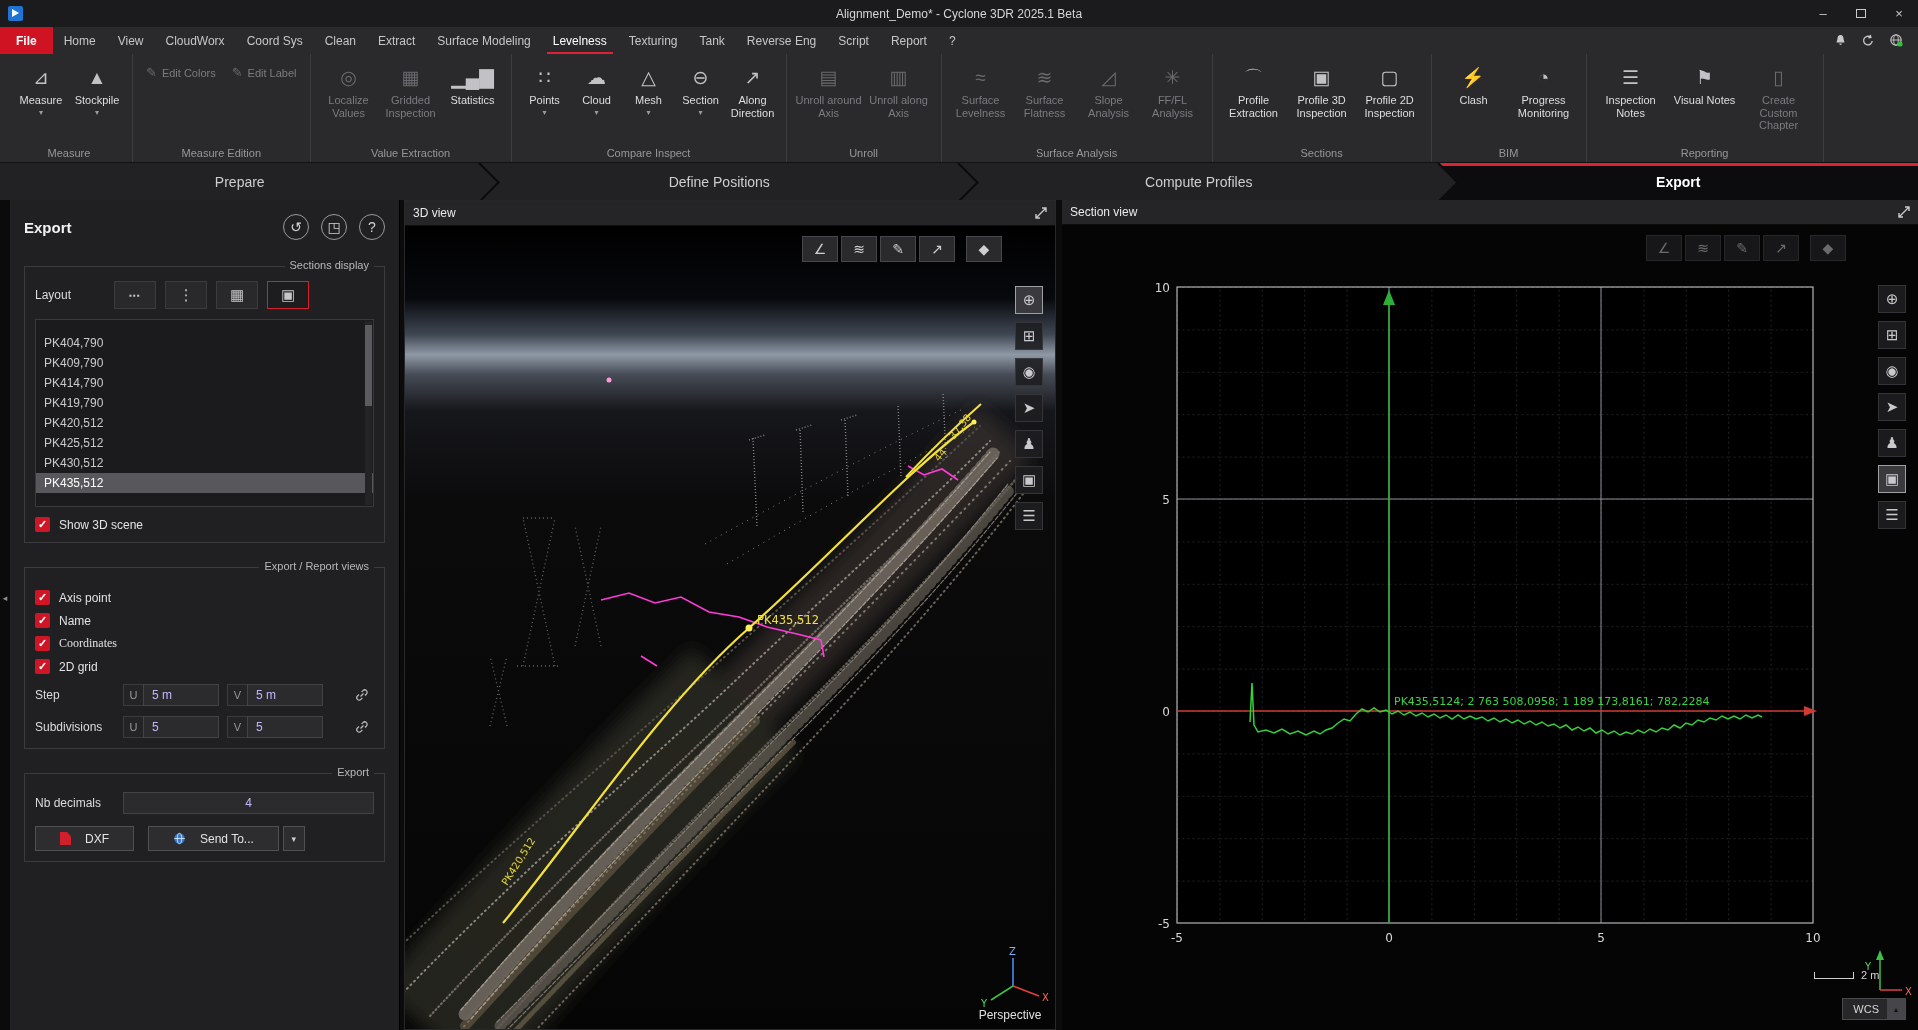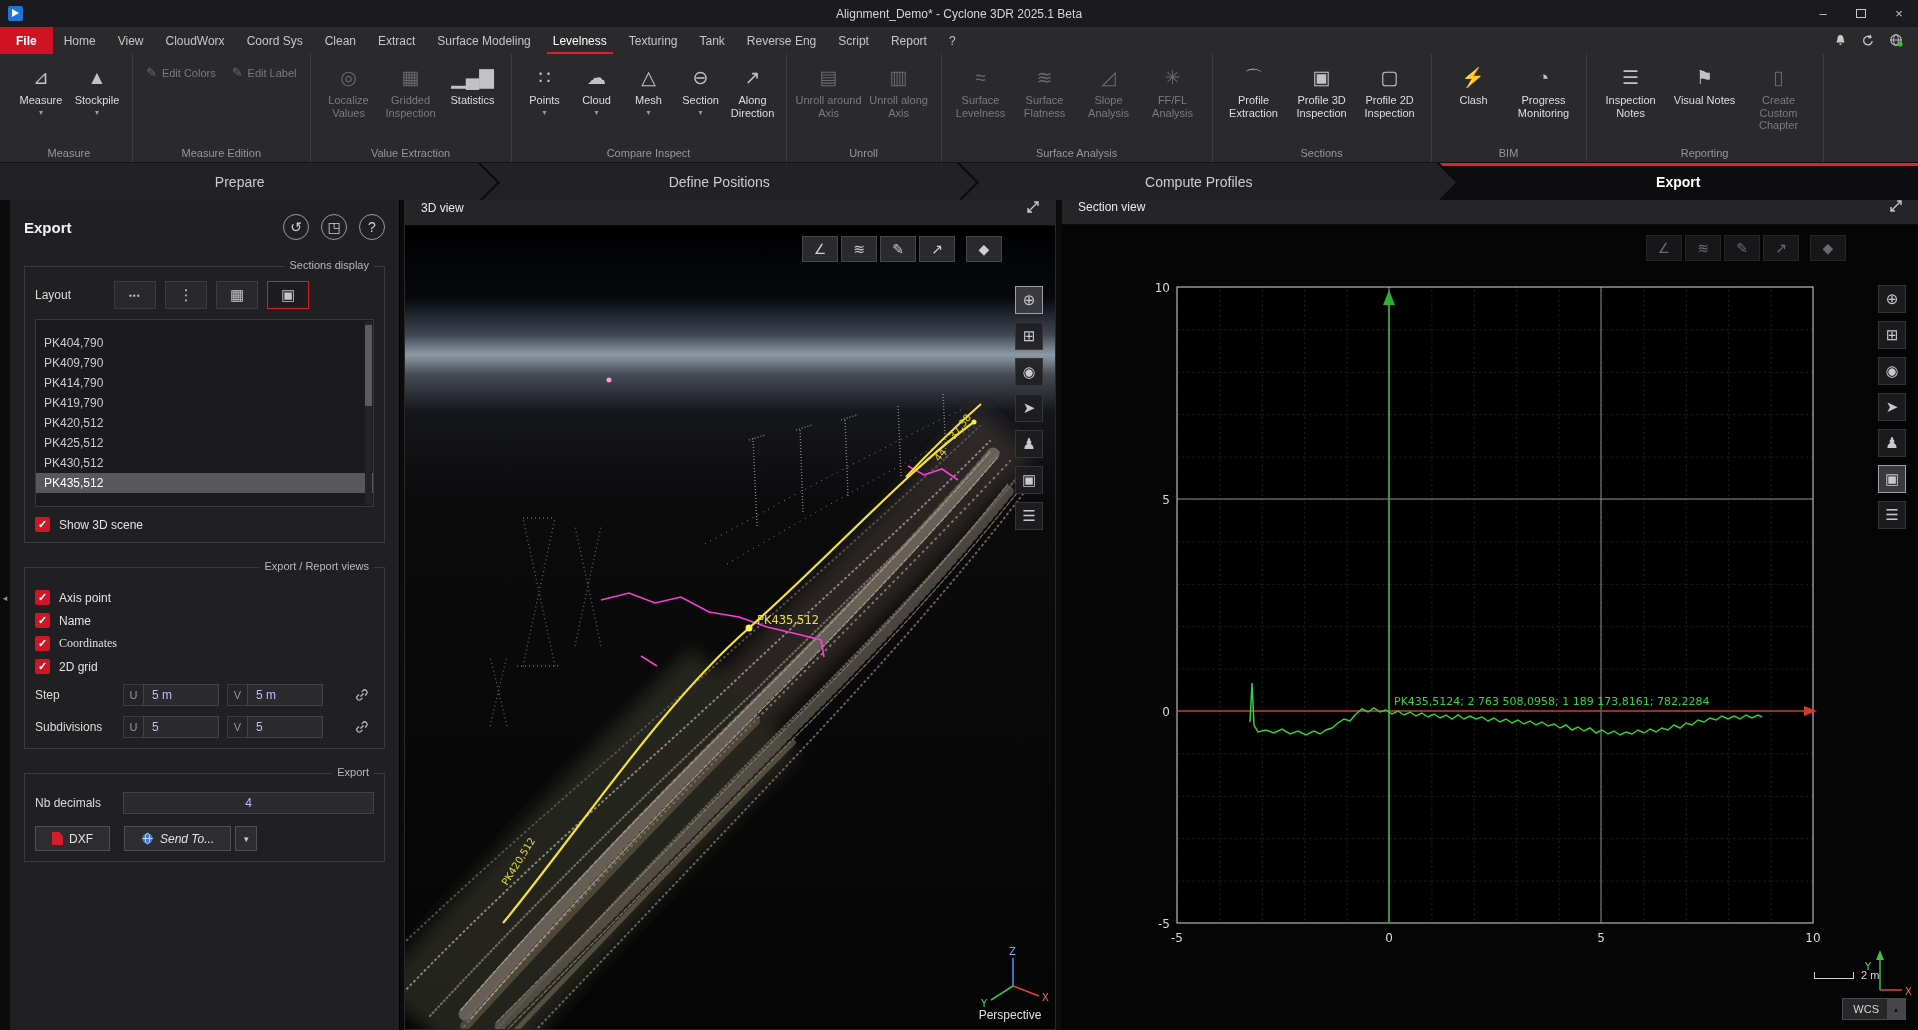--- a/index.html
+++ b/index.html
@@ -90,31 +90,31 @@
   .uv{width:20px;height:22px;background:#242427;border:1px solid #3c3c3f;border-right:none;color:#9a9a9e;font-size:11px;display:flex;align-items:center;justify-content:center;flex:none;}
   .field{width:76px;height:22px;background:#2b2b2e;border:1px solid #434347;color:#c4b5fd;font-size:12px;padding:0 8px;font-family:"Liberation Sans",sans-serif;}
   .field.center{text-align:center;}
   .gap8{width:8px;flex:none;}
   .link-btn{margin-left:auto;width:24px;height:22px;display:flex;align-items:center;justify-content:center;}
 
   .nb-row{display:flex;align-items:center;margin-top:4px;}
   .nb-row .lbl{font-size:12px;color:#dcdcdc;width:88px;flex:none;}
   .nb-row .field{flex:1;}
   .btn-row{display:flex;align-items:center;margin-top:12px;gap:10px;}
-  .btn{height:25px;background:#2d2d30;border:1px solid #505054;color:#e2e2e4;font-size:12px;display:inline-flex;align-items:center;gap:6px;padding:0 16px;cursor:default;}
+  .btn{height:25px;background:#2d2d30;border:1px solid #505054;color:#e2e2e4;font-size:12px;display:inline-flex;align-items:center;gap:14px;padding:0 24px;cursor:default;}
   .doc-icon{width:11px;height:13px;background:#d21f2c;clip-path:polygon(0 0,65% 0,100% 35%,100% 100%,0 100%);}
   .caret-btn{width:22px;height:25px;background:#2d2d30;border:1px solid #505054;color:#cfcfcf;font-size:9px;display:flex;align-items:center;justify-content:center;margin-left:-6px;}
   .caret-btn::after{content:"\25BE";}
   .panel-footer{position:absolute;left:14px;right:14px;bottom:10px;display:flex;align-items:center;}
   .btn.prev{width:92px;justify-content:center;}
   .icon-btn{margin-left:auto;width:36px;height:25px;background:#2d2d30;border:1px solid #505054;display:flex;align-items:center;justify-content:center;}
 
   
   .view3d{position:absolute;left:404px;top:200px;width:652px;bottom:0;background:#000;border:1px solid #28282b;}
-  .vheader{height:25px;background:#252528;border-bottom:1px solid #0c0c0d;display:flex;padding:0 16px;}
+  .vheader{height:25px;background:#252528;border-bottom:1px solid #0c0c0d;display:flex;align-items:center;padding:0 8px;}
   .vtitle{font-size:12px;color:#eaeaec;}
   .vexpand{margin-left:auto;display:flex;}
   .vbody{position:absolute;left:0;top:25px;right:0;bottom:0;overflow:hidden;}
   .scene-svg{position:absolute;left:0;top:0;}
   .vtoolbar{position:absolute;display:flex;gap:3px;}
   .vtool{width:36px;height:26px;background:rgba(46,46,49,.92);border:1px solid #47474b;color:#cfcfd3;display:flex;align-items:center;justify-content:center;font-size:14px;}
   .vtoolbar .vtool:last-child{margin-left:8px;}
   .vtoolbar.faded{opacity:.5;}
   .navcol{position:absolute;right:12px;top:60px;display:flex;flex-direction:column;gap:8px;}
   .navbtn{width:28px;height:28px;background:rgba(30,30,33,.9);border:1px solid rgba(70,70,74,.6);color:#c9c9cd;display:flex;align-items:center;justify-content:center;font-size:15px;}
@@ -480,21 +480,21 @@
       <span class="group-label">Export</span>
       <div class="nb-row">
         <span class="lbl">Nb decimals</span>
         <input class="field center" value="4" style="">
       </div>
       <div class="btn-row">
         <button class="btn">
           <span class="doc-icon"></span>
           <span>DXF</span>
         </button>
-        <button class="btn" style="margin-left:4px;font-style:italic;">
+        <button class="btn" style="margin-left:4px;">
           <svg width="13" height="13" viewBox="0 0 13 13">
               <circle cx="6.5" cy="6.5" r="5.2" fill="#3a79c9"></circle>
               <ellipse cx="6.5" cy="6.5" rx="2.2" ry="5.2" fill="none" stroke="#cfe2f7" stroke-width="0.9"></ellipse>
               <line x1="1.3" y1="6.5" x2="11.7" y2="6.5" stroke="#cfe2f7" stroke-width="0.9"></line>
             </svg>
           <span>Send To...</span>
         </button>
         <span class="caret-btn"></span>
       </div>
     </div>

